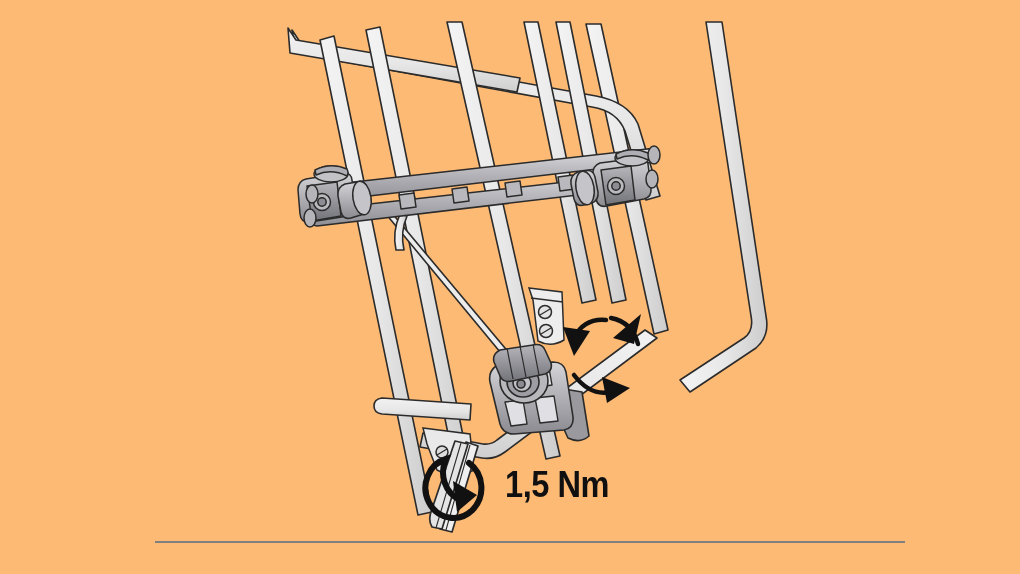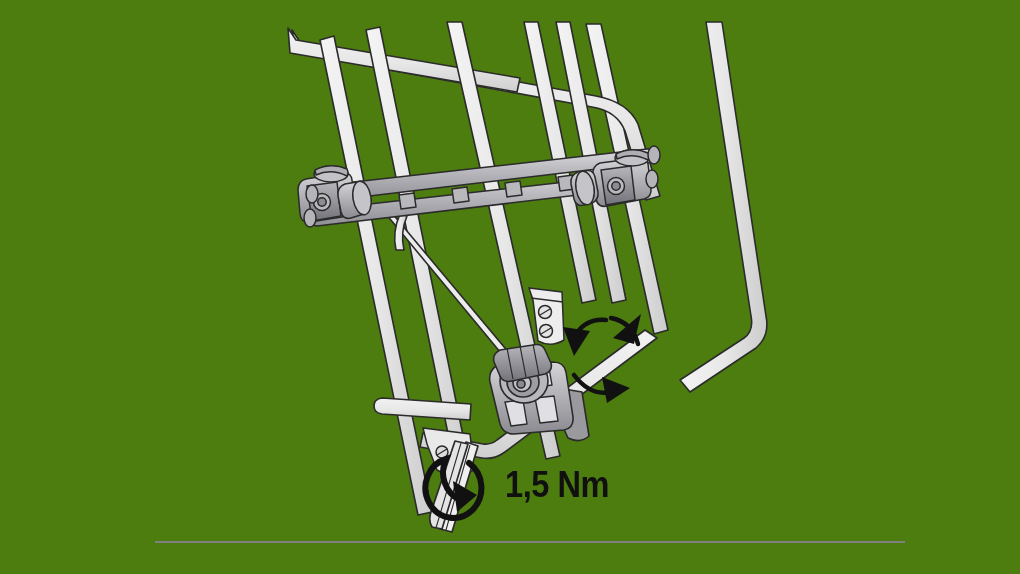--- a/index.html
+++ b/index.html
@@ -1,18 +1,18 @@
 <!DOCTYPE html>
 <html><head>
 <meta charset="utf-8">
 <style>
   html,body{margin:0;padding:0;background:#ffffff;}
   body{width:1020px;height:574px;overflow:hidden;
        font-family:"Liberation Sans", sans-serif;}
-  #stage{position:relative;width:1020px;height:574px;background:#4d7c0f;}
+  #stage{position:relative;width:1020px;height:574px;background:#fdba74;}
   #art{position:absolute;left:0;top:0;width:1020px;height:574px;}
   .torque{position:absolute;left:505px;top:466px;
           font-family:"Liberation Sans", sans-serif;
           font-size:37px;font-weight:bold;color:#101010;
           letter-spacing:-0.5px;
           transform:scaleX(0.88);transform-origin:left top;
           white-space:nowrap;line-height:1;}
 </style>
 </head>
 <body>

